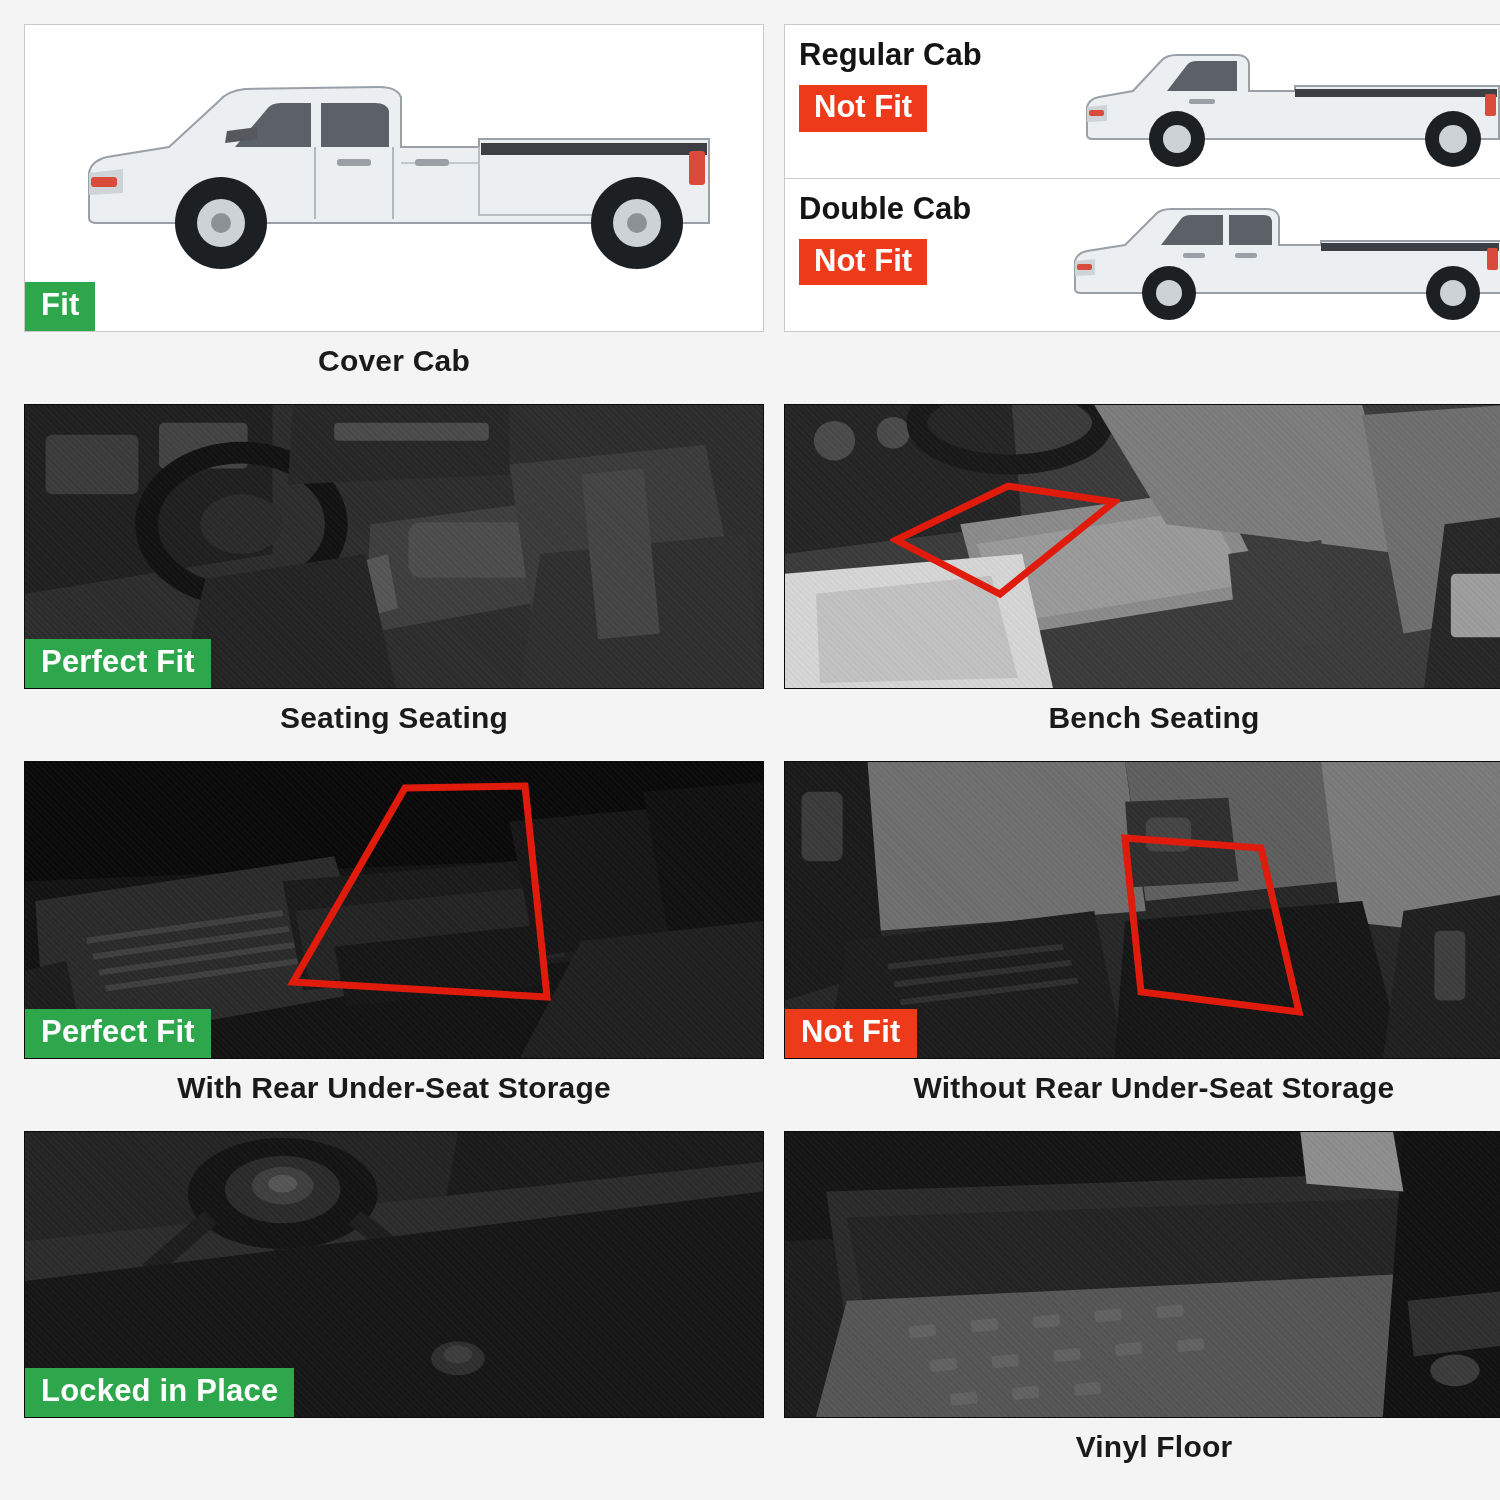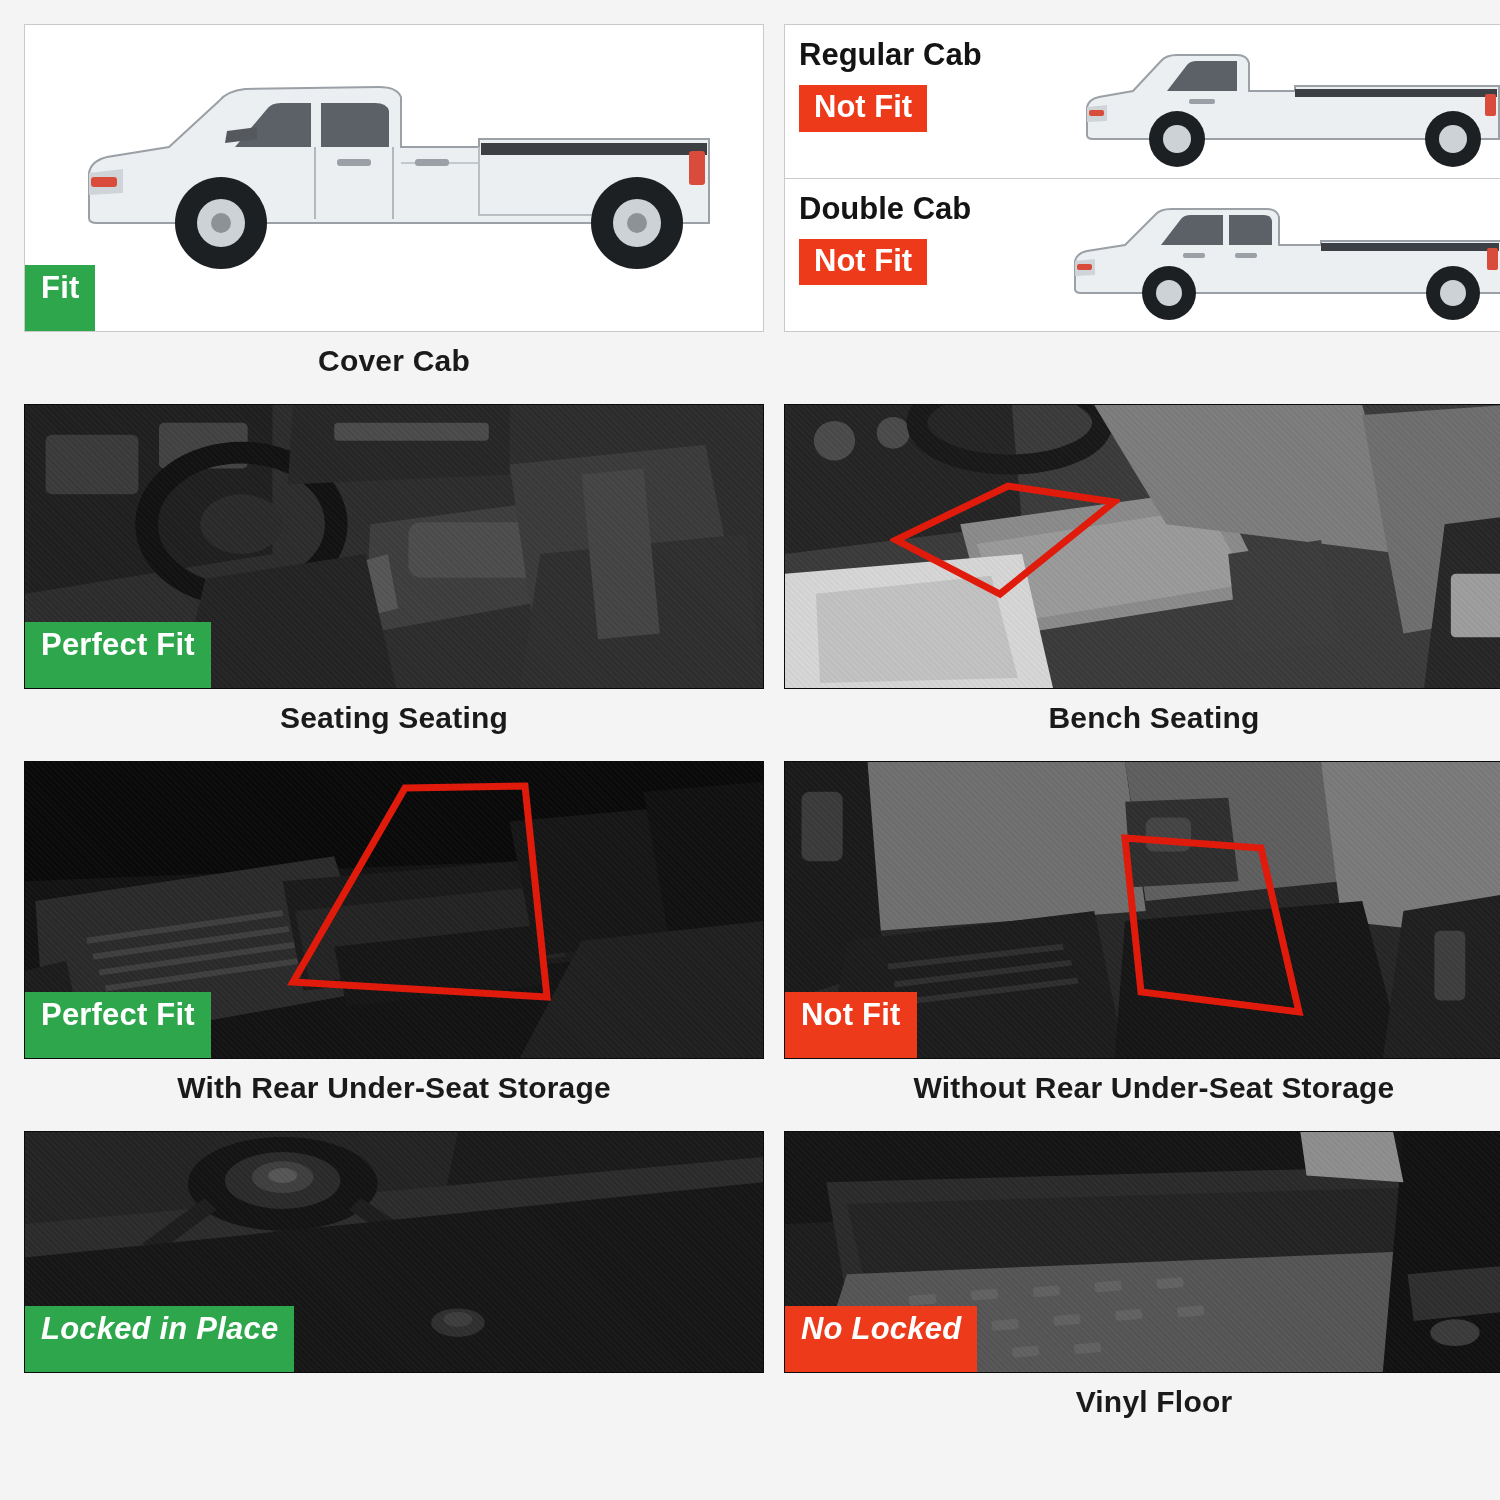--- a/index.html
+++ b/index.html
@@ -56,21 +56,21 @@
   }
 
   
   .badge {
     position: absolute;
     bottom: 0;
     left: 0;
     color: #ffffff;
     font-size: 31px;
     font-weight: bold;
-    padding: 7px 16px 26px 16px;
+    padding: 7px 16px 9px 16px;
     line-height: 1.05;
     white-space: nowrap;
     letter-spacing: 0.2px;
   }
   .badge.green { background: #2ea64b; }
   .badge.red   { background: #ec3a1b; }
 
   
   .badge-inline {
     display: inline-block;
@@ -172,21 +172,21 @@
 
   
   .callout {
     position: absolute;
     border: 4px solid #e01b0c;
     pointer-events: none;
   }
 
   .panel-med { height: 285px; }
   .panel-tall { height: 298px; }
-  .panel-sq { height: 242px; font-style: italic; }
+  .panel-sq { height: 287px; }
 </style>
 </head>
 <body>
 
 <div class="page">
   <div class="grid">
 
     <div class="cell">
       <div class="panel truck-panel">
         <div class="truck-wrap">
@@ -470,19 +470,18 @@
               <rect x="280" y="254" width="26" height="12" rx="3" transform="rotate(-6 280 254)"></rect>
             </g>
 
             <path d="M600 0 L716 0 L716 287 L580 287 Z" fill="#111111"></path>
             <path d="M604 170 L700 160 L706 214 L610 226 Z" fill="#2e2e2e"></path>
             <ellipse cx="650" cy="240" rx="24" ry="16" fill="#3a3a3a"></ellipse>
             <path d="M500 0 L590 0 L600 60 L506 52 Z" fill="#8d8d8d"></path>
           </svg>
           <div class="grain"></div>
         </div>
-        <div class="badge red">No Locked</div>
       </div>
       <div class="caption">Vinyl Floor</div>
     </div>
 
   </div>
 </div>
 
 </body></html>

